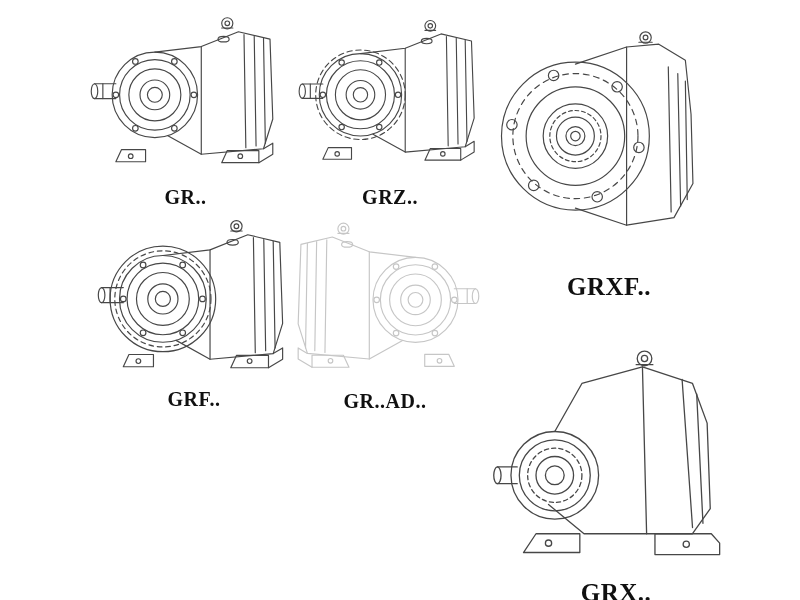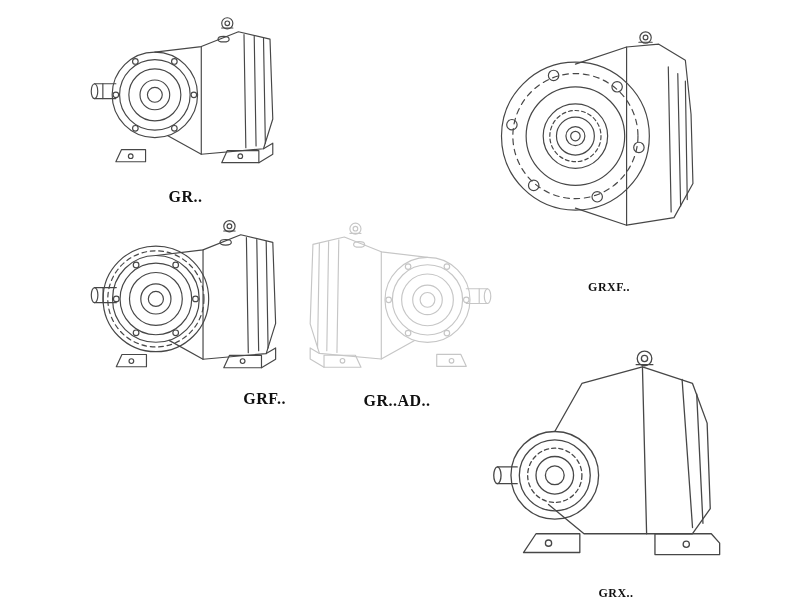--- a/index.html
+++ b/index.html
@@ -14,26 +14,26 @@
     fill: none;
     stroke-width: 1.25;
     stroke-linecap: round;
     stroke-linejoin: round;
   }
   .cell.phantom .drawing { stroke: #c6c6c6; }
   .label {
     height: 22px;
     line-height: 22px;
     font-weight: bold;
-    font-size: 16px;
+    font-size: 20px;
     color: #101010;
     letter-spacing: 0.5px;
     white-space: nowrap;
   }
-  .label.lg { font-size: 12px; margin-left: 16px; }
+  .label.lg { font-size: 25px; margin-left: 16px; }
   .defs-holder { position: absolute; width: 0; height: 0; overflow: hidden; }
 </style>
 </head>
 <body>
 
 <svg class="defs-holder" aria-hidden="true">
   <defs>
 
     <g id="core-foot">
       <ellipse cx="7" cy="88" rx="3.5" ry="8"></ellipse>
@@ -145,36 +145,42 @@
 
 <div class="canvas">
 
   <div class="cell" style="left:88px; top:0; width:195px; height:208px;">
     <svg class="drawing">
         <use href="#sym-gr"></use>
       </svg>
     <div class="label">GR..</div>
   </div>
 
+  <div class="cell" style="left:296px; top:0; width:188px; height:208px;">
+    <svg class="drawing">
+        <use href="#sym-grz"></use>
+      </svg>
+    <div class="label">GRZ..</div>
+  </div>
 
   <div class="cell" style="left:492px; top:0; width:218px; height:298px;">
     <svg class="drawing">
         <use href="#sym-grxf"></use>
       </svg>
     <div class="label lg">GRXF..</div>
   </div>
 
-  <div class="cell" style="left:88px; top:206px; width:198px; height:204px;align-items:flex-end;">
+  <div class="cell" style="left:95px; top:206px; width:198px; height:204px;">
     <svg class="drawing">
         <use href="#sym-grf"></use>
       </svg>
     <div class="label">GRF..</div>
   </div>
 
-  <div class="cell phantom" style="left:300px; top:206px; width:194px; height:206px;">
+  <div class="cell phantom" style="left:288px; top:206px; width:194px; height:206px;">
     <svg class="drawing">
         <use href="#sym-ad"></use>
       </svg>
     <div class="label">GR..AD..</div>
   </div>
 
 
 
   <div class="cell" style="left:488px; top:306px; width:240px; height:298px;">
     <svg class="drawing">

